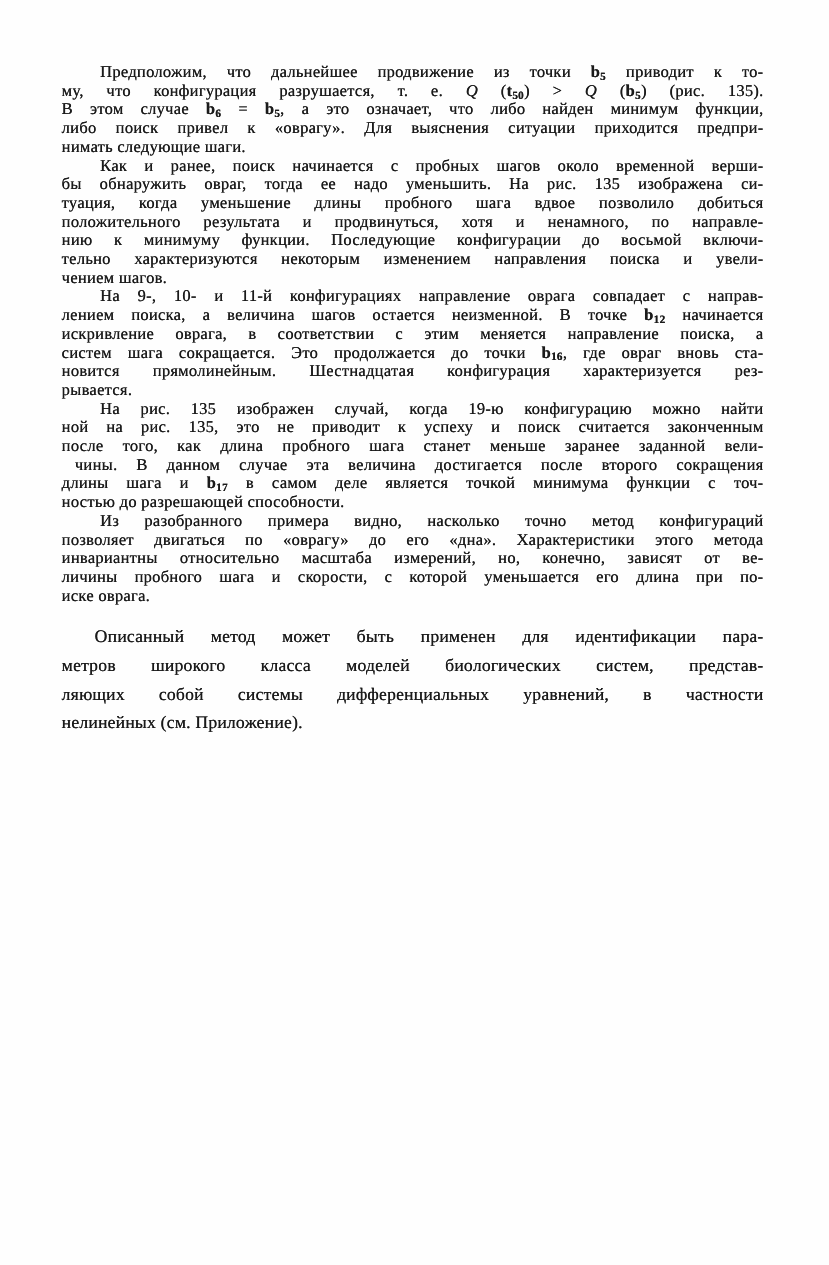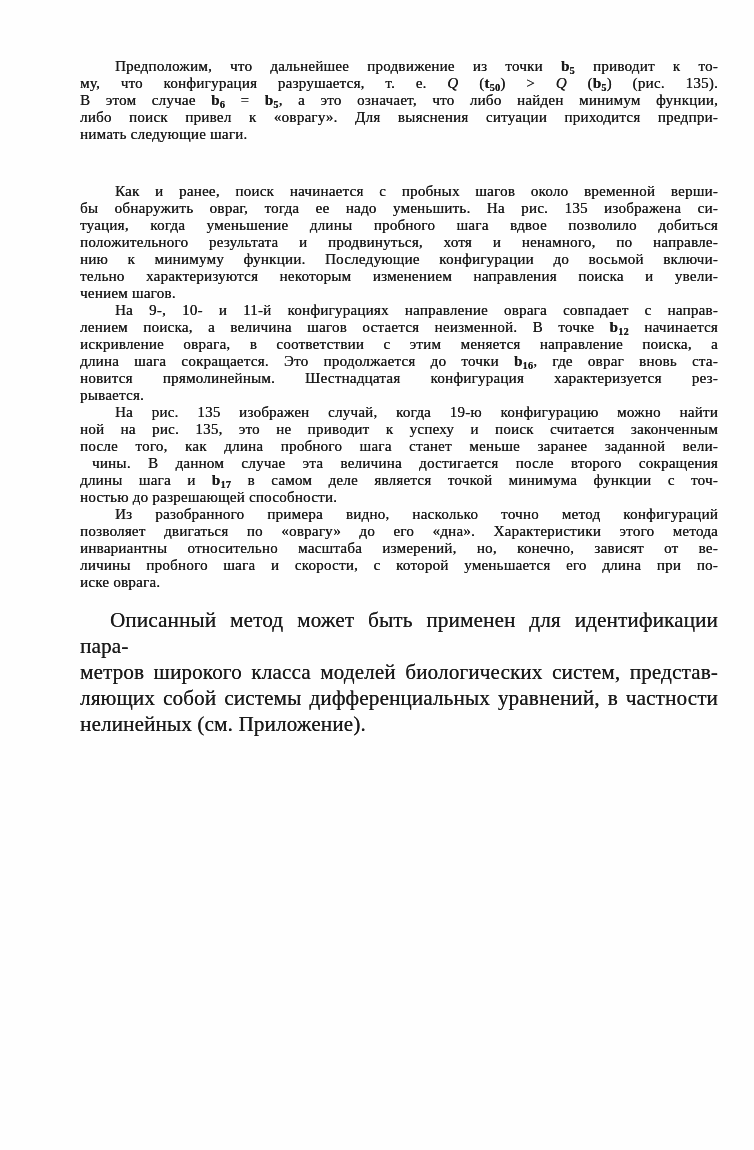--- a/index.html
+++ b/index.html
@@ -12,34 +12,34 @@
     width: 754px;
     height: 1150px;
     background: #fefefe;
     overflow: hidden;
     font-family: "Liberation Serif", "DejaVu Serif", serif;
     color: #1b1b1b;
   }
   .text-block {
     position: absolute;
     top: 58px;
-    left: 80px;
+    left: 56px;
     width: 638px;
   }
   .para {
     margin: 0;
     padding: 0;
   }
   .para.body {
     font-size: 15px;
     line-height: 17px;
     letter-spacing: 0.25px;
   }
   .para.large {
-    font-size: 21px;
+    font-size: 16px;
     line-height: 26px;
     letter-spacing: 0.2px;
     margin-top: 16px;
   }
   .line {
     text-align: justify;
     text-align-last: justify;
     text-shadow: 0.2px 0 0 currentColor;
   }
   .para .line:last-child {
@@ -62,33 +62,33 @@
 <div class="page">
   <div class="text-block">
     <p class="para body">
         <span class="line" style="display: block;"><span>Предположим, что дальнейшее продвижение из точки </span><span class="bold">b</span><sub class="bold">5</sub><span> приводит к то-</span></span>
         <span class="line" style="display: block;"><span>му, что конфигурация разрушается, т. е. </span><span class="italic">Q</span><span> (</span><span class="bold">t</span><sub class="bold">50</sub><span>) &gt; </span><span class="italic">Q</span><span> (</span><span class="bold">b</span><sub class="bold">5</sub><span>) (рис. 135).</span></span>
         <span class="line" style="display: block;"><span>В этом случае </span><span class="bold">b</span><sub class="bold">6</sub><span> = </span><span class="bold">b</span><sub class="bold">5</sub><span>, а это означает, что либо найден минимум функции,</span></span>
         <span class="line" style="display: block;"><span>либо поиск привел к «оврагу». Для выяснения ситуации приходится предпри-</span></span>
         <span class="line" style="display: block;"><span>нимать следующие шаги.</span></span>
       </p>
     <p class="para body">
-        <span class="line" style="display: block; margin-top: 40px;"><span>Как и ранее, поиск начинается с пробных шагов около временной верши-</span></span>
+        <span class="line" style="display: block;"><span>Как и ранее, поиск начинается с пробных шагов около временной верши-</span></span>
         <span class="line" style="display: block;"><span>бы обнаружить овраг, тогда ее надо уменьшить. На рис. 135 изображена си-</span></span>
         <span class="line" style="display: block;"><span>туация, когда уменьшение длины пробного шага вдвое позволило добиться</span></span>
         <span class="line" style="display: block;"><span>положительного результата и продвинуться, хотя и ненамного, по направле-</span></span>
         <span class="line" style="display: block;"><span>нию к минимуму функции. Последующие конфигурации до восьмой включи-</span></span>
         <span class="line" style="display: block;"><span>тельно характеризуются некоторым изменением направления поиска и увели-</span></span>
         <span class="line" style="display: block;"><span>чением шагов.</span></span>
       </p>
     <p class="para body">
         <span class="line" style="display: block;"><span>На 9-, 10- и 11-й конфигурациях направление оврага совпадает с направ-</span></span>
         <span class="line" style="display: block;"><span>лением поиска, а величина шагов остается неизменной. В точке </span><span class="bold">b</span><sub class="bold">12</sub><span> начинается</span></span>
         <span class="line" style="display: block;"><span>искривление оврага, в соответствии с этим меняется направление поиска, а</span></span>
-        <span class="line" style="display: block;"><span>длина шага сокращается. Это продолжается до точки </span><span class="bold">b</span><sub class="bold">16</sub><span>, где овраг вновь ста-</span></span>
+        <span class="line" style="display: block;"><span>систем шага сокращается. Это продолжается до точки </span><span class="bold">b</span><sub class="bold">16</sub><span>, где овраг вновь ста-</span></span>
         <span class="line" style="display: block;"><span>новится прямолинейным. Шестнадцатая конфигурация характеризуется рез-</span></span>
         <span class="line" style="display: block;"><span>рывается.</span></span>
       </p>
     <p class="para body">
         <span class="line" style="display: block;"><span>На рис. 135 изображен случай, когда 19-ю конфигурацию можно найти</span></span>
         <span class="line" style="display: block;"><span>ной на рис. 135, это не приводит к успеху и поиск считается законченным</span></span>
         <span class="line" style="display: block;"><span>после того, как длина пробного шага станет меньше заранее заданной вели-</span></span>
         <span class="line" style="display: block; margin-left: 12px;"><span>чины. В данном случае эта величина достигается после второго сокращения</span></span>
         <span class="line" style="display: block;"><span>длины шага и </span><span class="bold">b</span><sub class="bold">17</sub><span> в самом деле является точкой минимума функции с точ-</span></span>
         <span class="line" style="display: block;"><span>ностью до разрешающей способности.</span></span>

